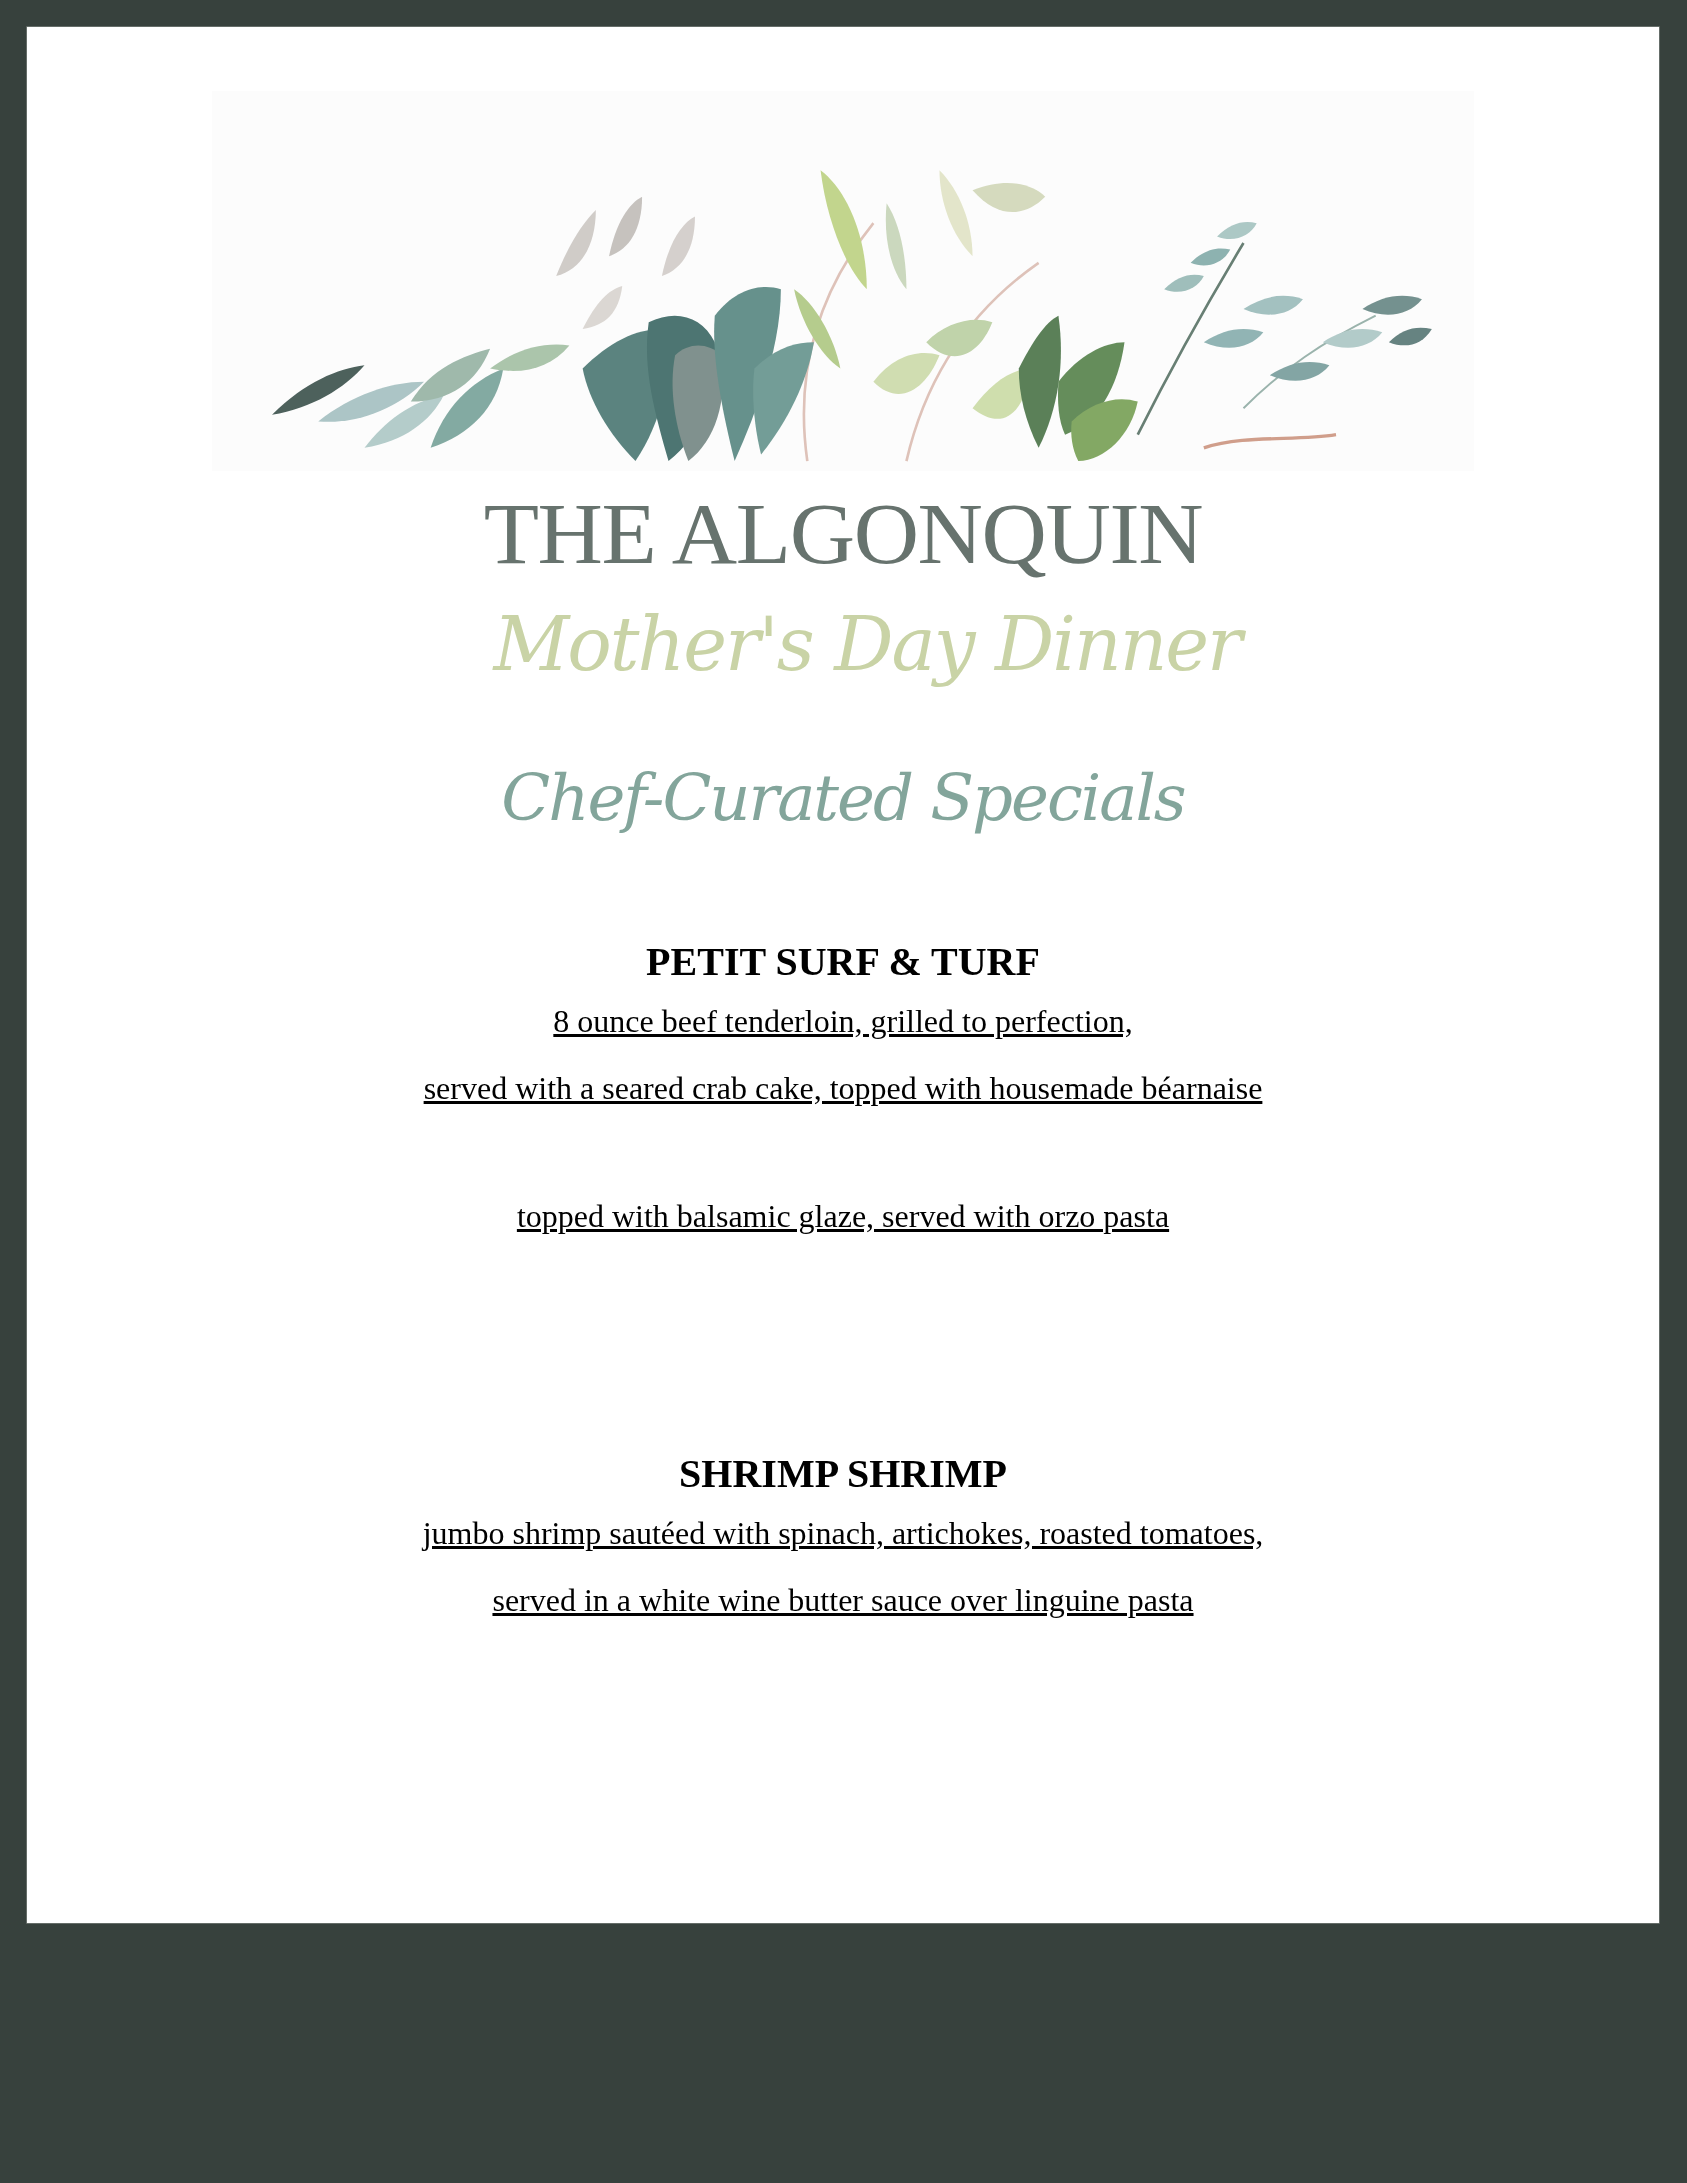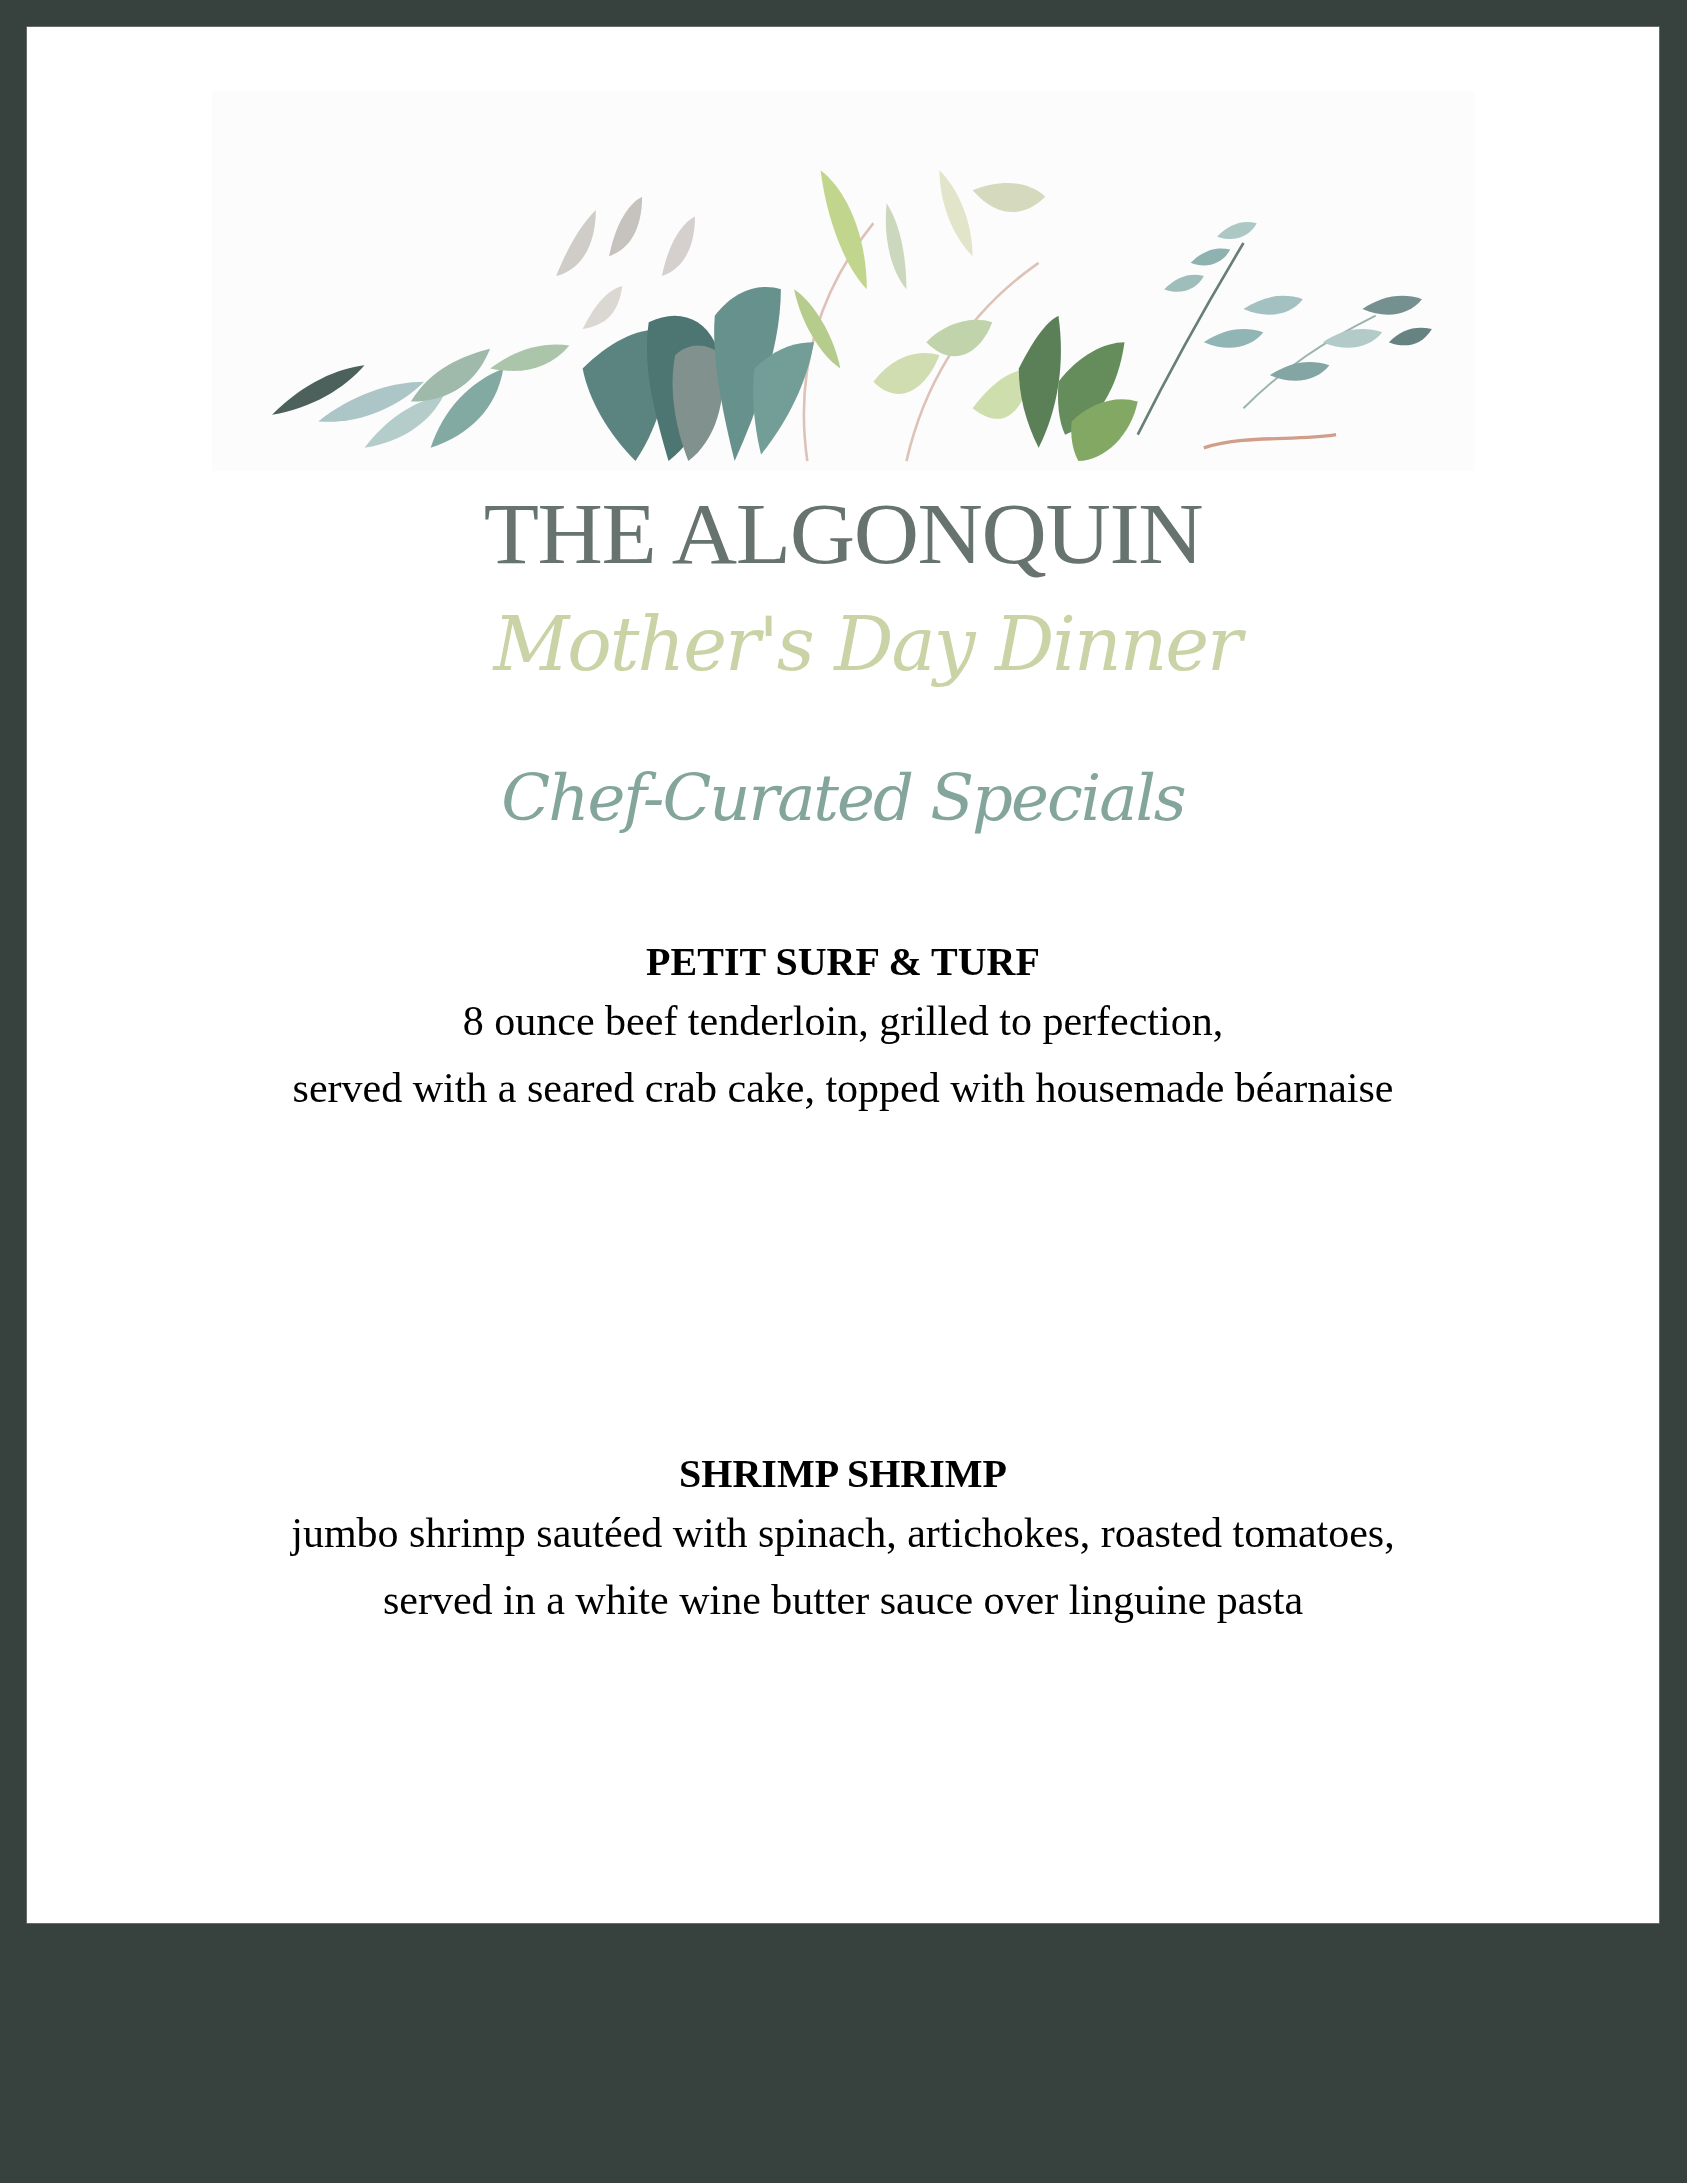--- a/index.html
+++ b/index.html
@@ -63,22 +63,23 @@
     text-align: center;
     font-family: "Liberation Serif", serif;
     color: #000000;
   }
   .item-name {
     font-weight: bold;
     font-size: 40px;
     line-height: 53px;
   }
   .item-desc {
-    font-size: 42px;
+    font-size: 32px;
     line-height: 67px;
+    text-decoration: underline;
   }
   .item1 { top: 908px; }
   .item2 { top: 1156px; }
   .item3 { top: 1420px; }
 </style>
 </head>
 <body>
 
 <div class="page">
 
@@ -143,20 +144,21 @@
 
   <div class="script section-title">Chef-Curated Specials</div>
 
   <div class="menu item1">
     <div class="item-name">PETIT SURF &amp; TURF</div>
     <div class="item-desc">8 ounce beef tenderloin, grilled to perfection,</div>
     <div class="item-desc">served with a seared crab cake, topped with housemade béarnaise</div>
   </div>
 
   <div class="menu item2">
+    <div class="item-desc">topped with balsamic glaze, served with orzo pasta</div>
   </div>
 
   <div class="menu item3">
     <div class="item-name">SHRIMP SHRIMP</div>
     <div class="item-desc">jumbo shrimp sautéed with spinach, artichokes, roasted tomatoes,</div>
     <div class="item-desc">served in a white wine butter sauce over linguine pasta</div>
   </div>
 
 </div>
 

